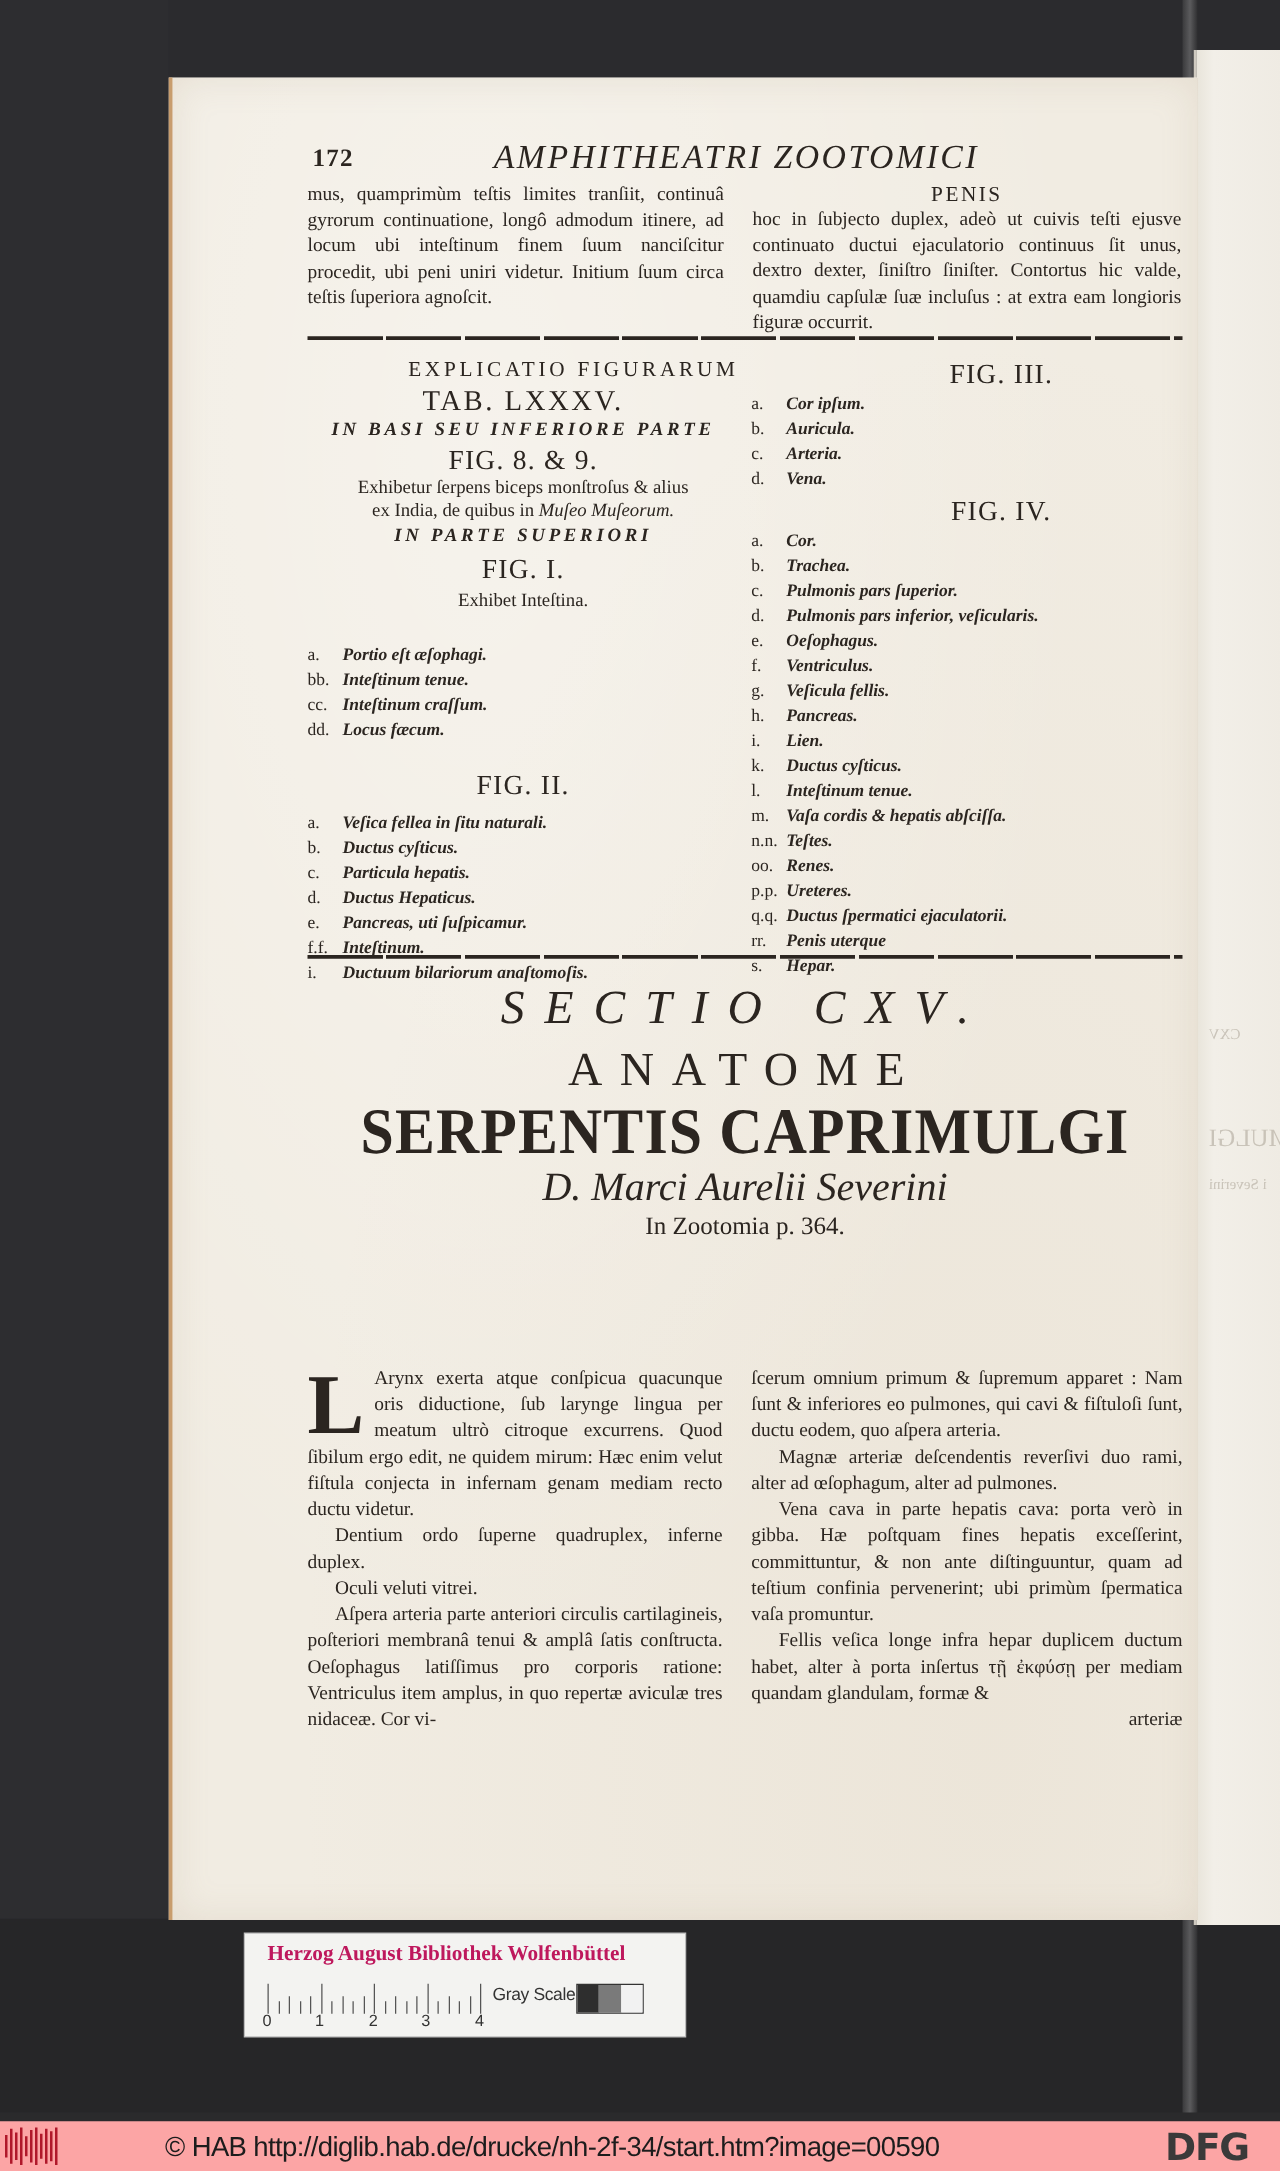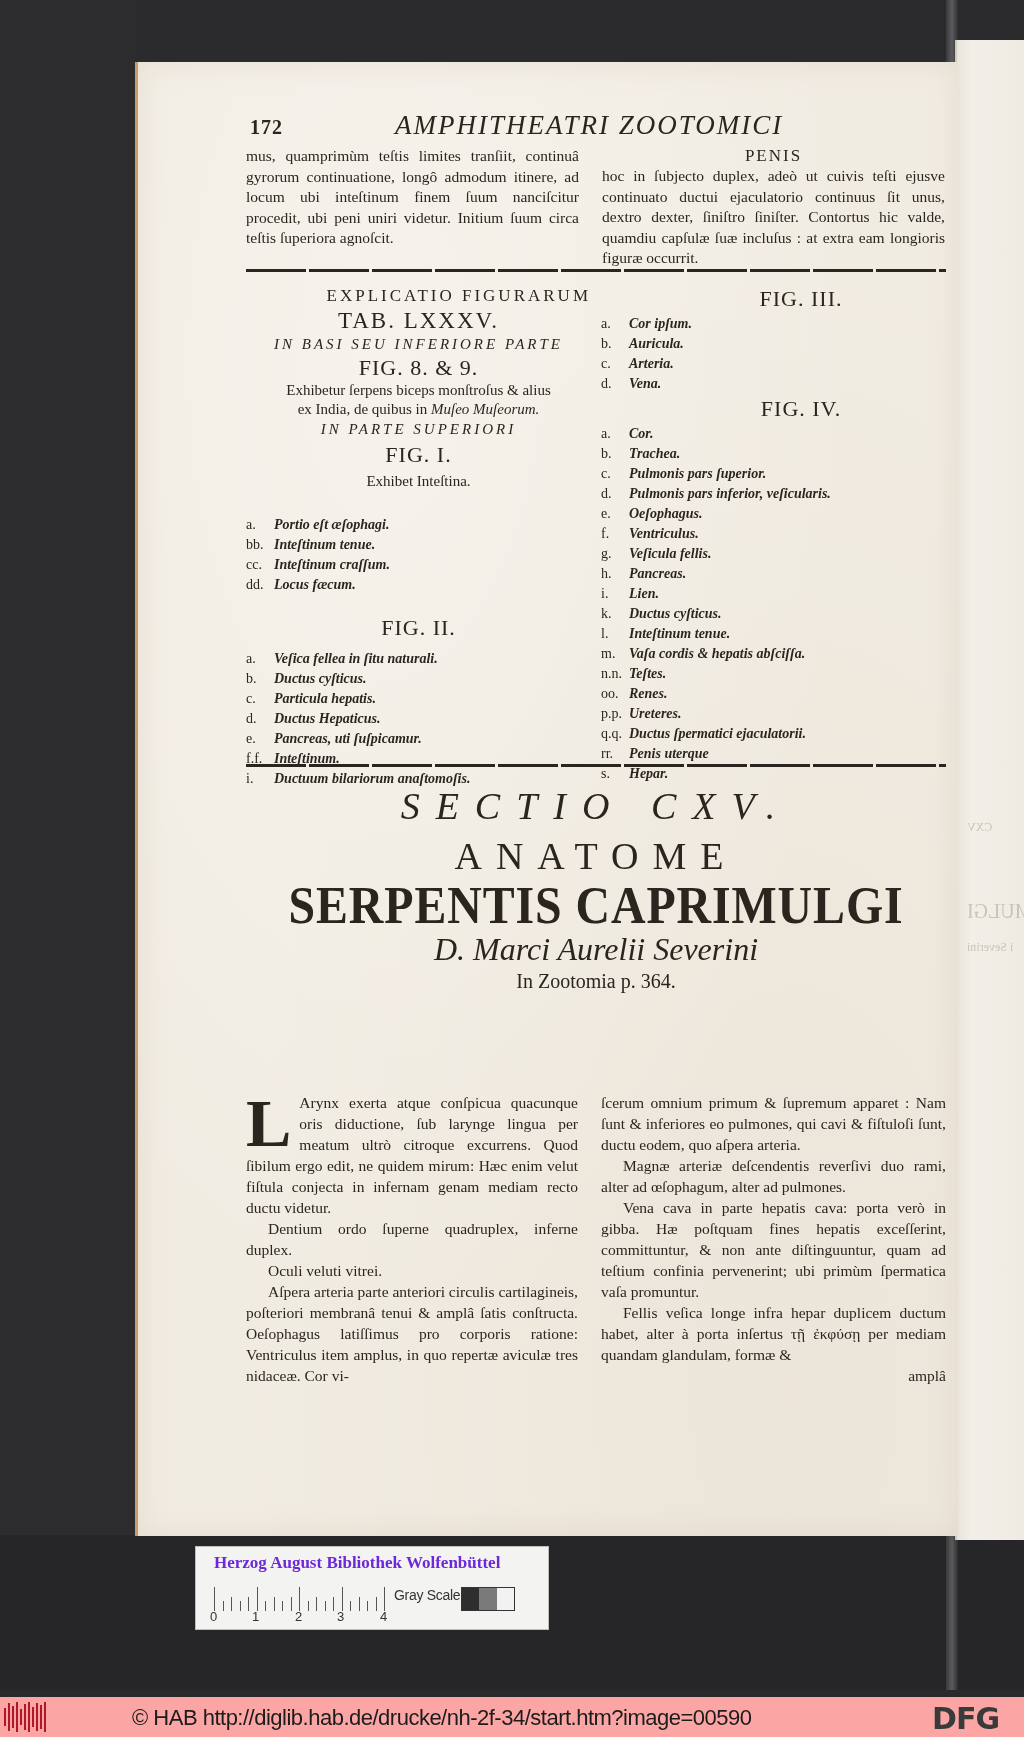--- a/index.html
+++ b/index.html
@@ -42,21 +42,21 @@
   .col-left { left: 108px; width: 333px; }
   .col-right { left: 464px; width: 343px; }
 
   .penis-heading { text-align: center; font-size: 17px; letter-spacing: 2px; line-height: 20px; }
 
   .rule { position: absolute; left: 108px; width: 700px; height: 3px; background: repeating-linear-gradient(90deg, #2b2520 0 60px, transparent 60px 63px); }
 
   .center { text-align: center; }
   .expl-title { font-size: 17px; letter-spacing: 3px; text-align: right; }
   .tab-title { font-size: 23px; letter-spacing: 2px; }
-  .subhead-it { font-size: 15px; font-style: italic; font-weight: normal; letter-spacing: 3px; }
+  .subhead-it { font-size: 15px; font-style: italic; font-weight: bold; letter-spacing: 3px; }
   .fig-title { font-size: 22px; letter-spacing: 1px; }
   .small-text { font-size: 15px; line-height: 19px; }
 
   .legend-list { list-style: none; margin: 0; padding: 0; font-size: 14px; line-height: 20px; }
   .legend-list li { white-space: nowrap; }
   .legend-list .key { display: inline-block; min-width: 22px; margin-right: 6px; }
   .legend-list .val { font-style: italic; font-weight: bold; }
 
   .sectio { font-size: 38px; font-style: italic; letter-spacing: 16px; }
   .anatome { font-size: 38px; letter-spacing: 14px; }
@@ -69,21 +69,21 @@
   .indent { text-indent: 22px; }
   .dropcap { float: left; font-size: 68px; line-height: 58px; font-weight: bold; margin: 2px 8px 0 0; }
   .right-align { text-align: right; }
 
   
   .card {
     position: absolute; left: 196px; top: 1547px; width: 352px; height: 82px;
     background: #f3f3f1; box-shadow: 0 0 0 1px #bdbdbd;
     font-family: "Liberation Sans", "DejaVu Sans", sans-serif;
   }
-  .card-title { position: absolute; left: 18px; top: 6px; font-family: "Liberation Serif", serif; font-weight: bold; font-size: 17px; color: #6d28d9; white-space: nowrap; }
+  .card-title { position: absolute; left: 18px; top: 6px; font-family: "Liberation Serif", serif; font-weight: bold; font-size: 17px; color: #be185d; white-space: nowrap; }
   .ruler { position: absolute; left: 18px; top: 40px; width: 170px; height: 24px; }
   .ruler .tick { position: absolute; bottom: 0; width: 1px; background: #555; }
   .ruler-labels { position: absolute; left: 14px; top: 62px; width: 190px; height: 16px; font-size: 13px; color: #333; }
   .ruler-labels span { position: absolute; }
   .gray-label { position: absolute; left: 198px; top: 40px; font-size: 14px; color: #333; letter-spacing: -.3px; }
   .gray-scale { position: absolute; left: 265px; top: 40px; width: 52px; height: 22px; border: 1px solid #333; display: flex; }
   .gray-scale div { flex: 1; }
 
   
   .footer {
@@ -200,21 +200,21 @@
     <p><span class="dropcap">L</span><span>Arynx exerta atque conſpicua quacunque oris diductione, ſub larynge lingua per meatum ultrò citroque excurrens. Quod ſibilum ergo edit, ne quidem mirum: Hæc enim velut fiſtula conjecta in infernam genam mediam recto ductu videtur.</span></p>
     <p class="indent">Dentium ordo ſuperne quadruplex, inferne duplex.</p>
     <p class="indent">Oculi veluti vitrei.</p>
     <p class="indent">Aſpera arteria parte anteriori circulis cartilagineis, poſteriori membranâ tenui &amp; amplâ ſatis conſtructa. Oeſophagus latiſſimus pro corporis ratione: Ventriculus item amplus, in quo repertæ aviculæ tres nidaceæ. Cor vi-</p>
   </div>
   <div class="abs body-col" style="left:463px; top:1030px; width:345px;">
     <p>ſcerum omnium primum &amp; ſupremum apparet : Nam ſunt &amp; inferiores eo pulmones, qui cavi &amp; fiſtuloſi ſunt, ductu eodem, quo aſpera arteria.</p>
     <p class="indent">Magnæ arteriæ deſcendentis reverſivi duo rami, alter ad œſophagum, alter ad pulmones.</p>
     <p class="indent">Vena cava in parte hepatis cava: porta verò in gibba. Hæ poſtquam fines hepatis exceſſerint, committuntur, &amp; non ante diſtinguuntur, quam ad teſtium confinia pervenerint; ubi primùm ſpermatica vaſa promuntur.</p>
     <p class="indent">Fellis veſica longe infra hepar duplicem ductum habet, alter à porta inſertus τῇ ἐκφύσῃ per mediam quandam glandulam, formæ &amp;</p>
-    <p class="right-align">amplâ</p>
+    <p class="right-align">arteriæ</p>
   </div>
 </div>
 
 <div class="card">
   <div class="card-title">Herzog August Bibliothek Wolfenbüttel</div>
   <div class="ruler">
     <div class="tick" style="left:0; height:24px;"></div>
     <div class="tick" style="left:8.5px; height:10px;"></div>
     <div class="tick" style="left:17px; height:14px;"></div>
     <div class="tick" style="left:25.5px; height:10px;"></div>

